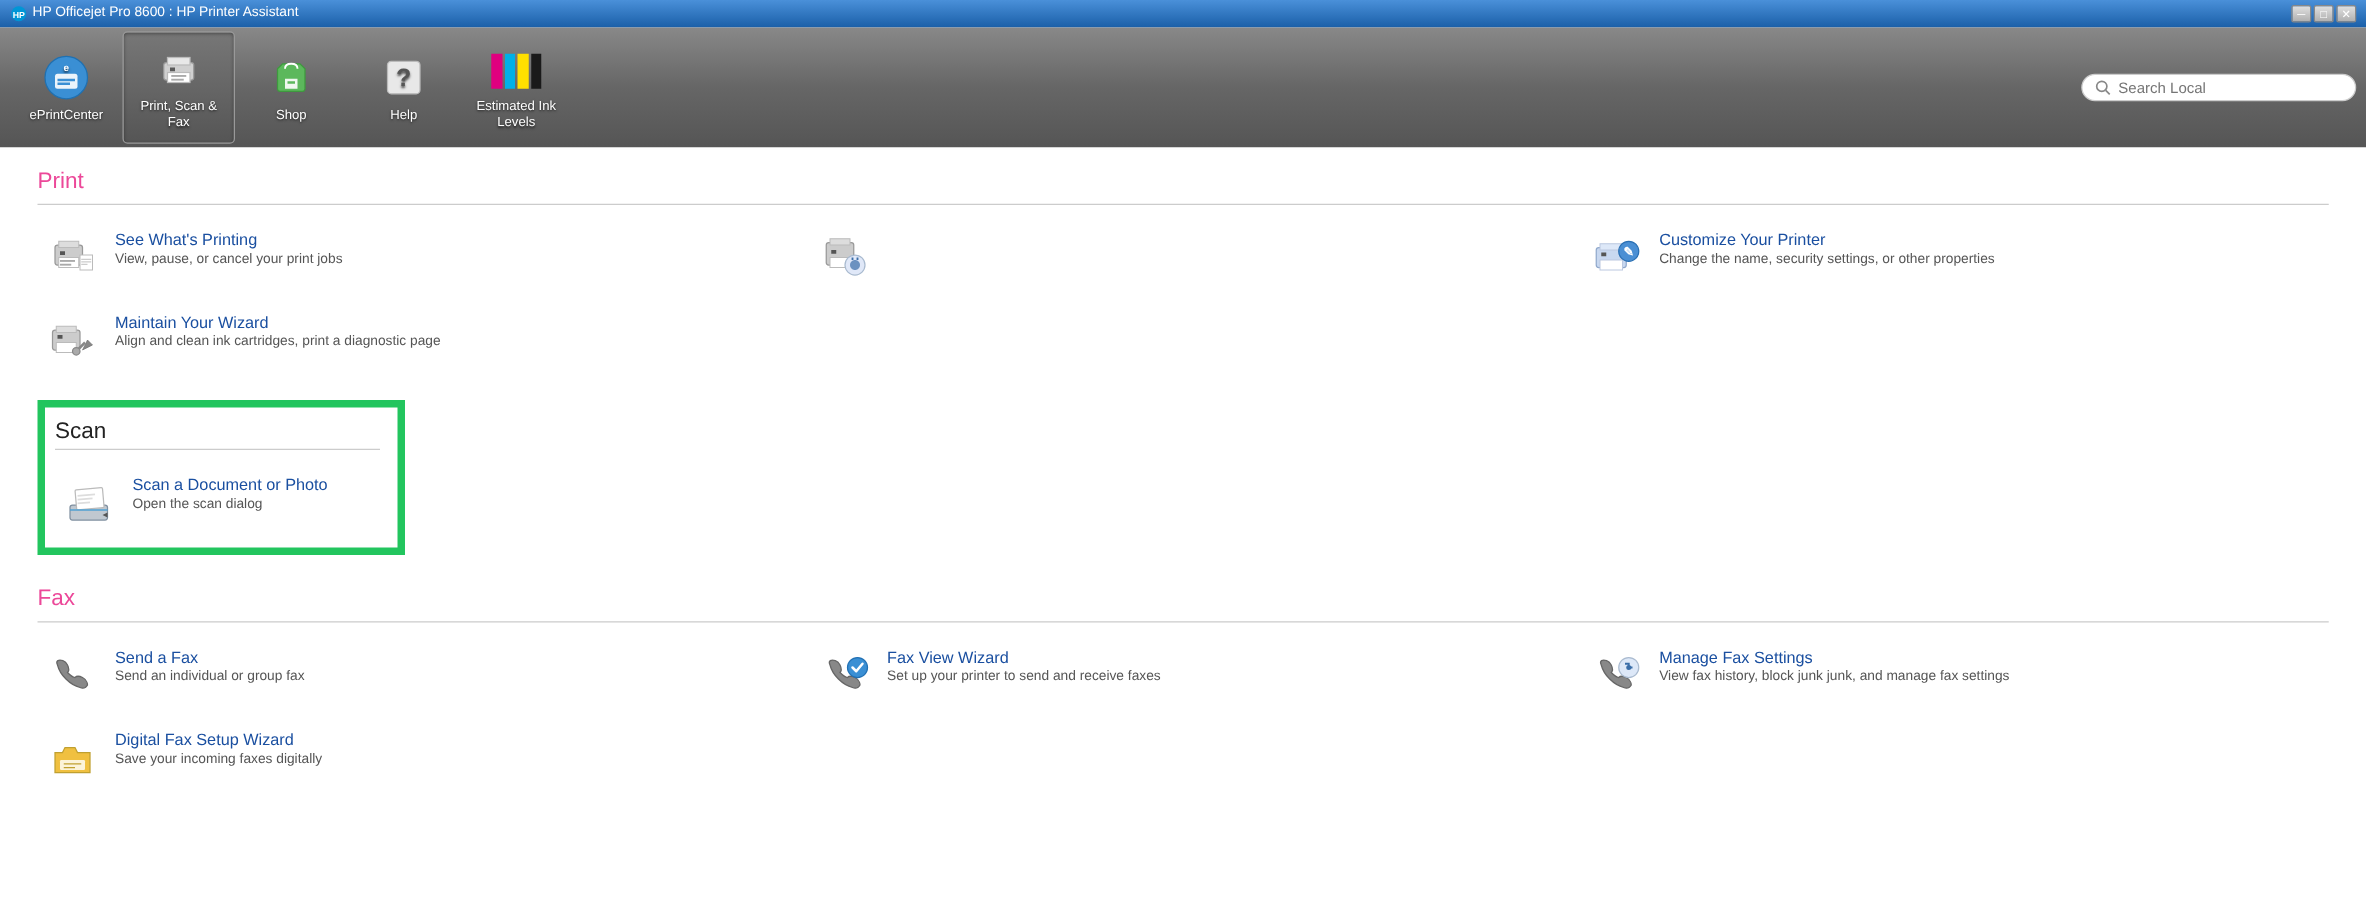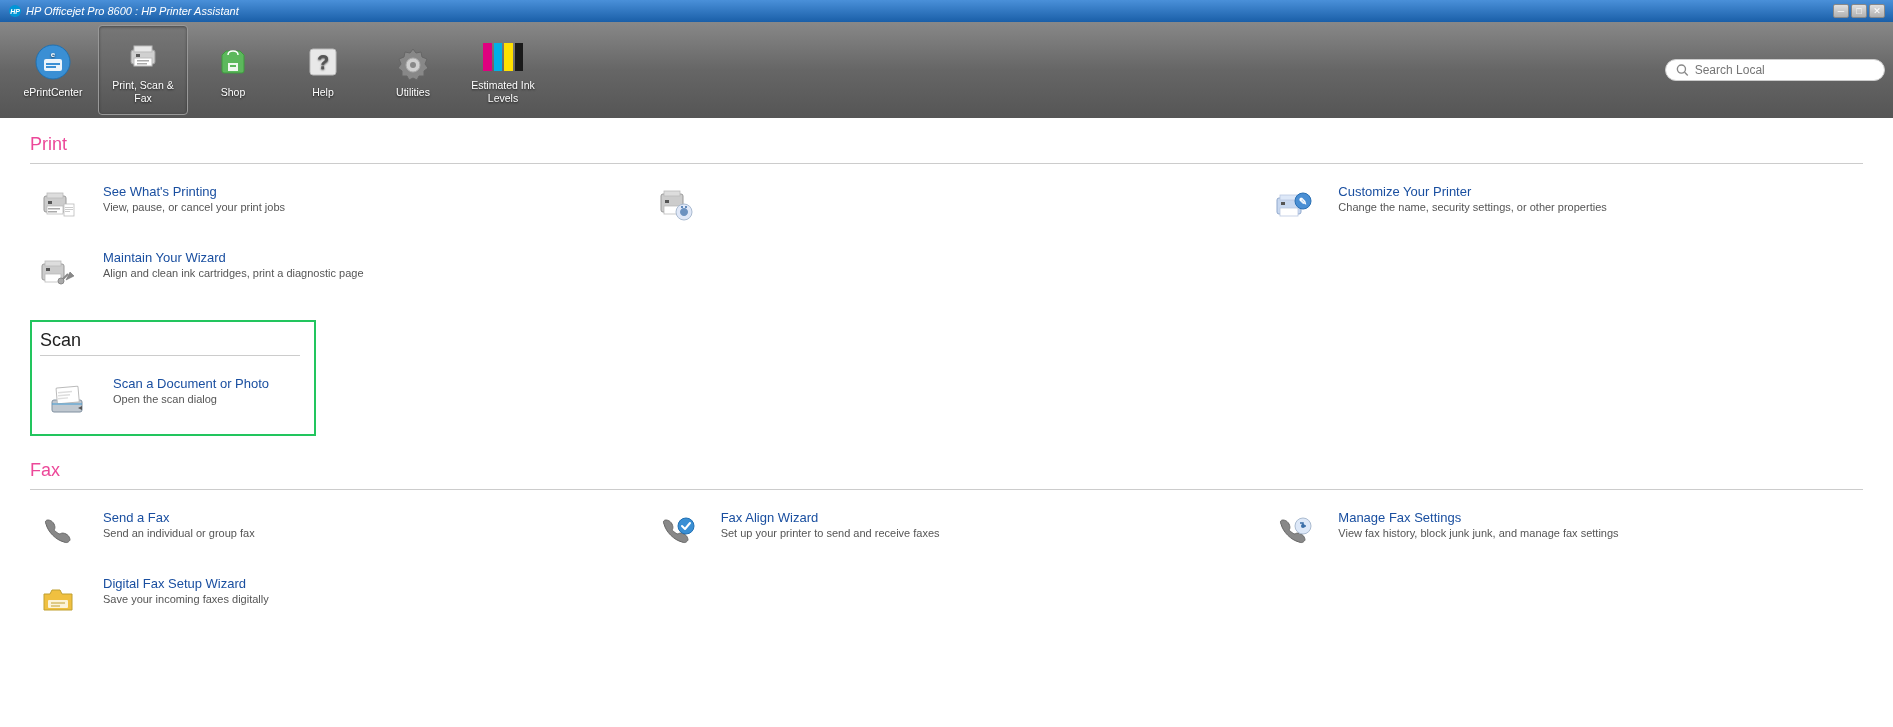--- a/index.html
+++ b/index.html
@@ -9,21 +9,21 @@
     .title-bar {
       background: linear-gradient(to bottom, #4a90d9, #1a5fa8);
       height: 22px;
       display: flex;
       align-items: center;
       padding: 0 8px;
       color: white;
       font-size: 11px;
       justify-content: space-between;
     }
-    .title-bar-left { display: flex; align-items: center; gap: 4px; font-style: italic; }
+    .title-bar-left { display: flex; gap: 4px; }
     .title-bar-controls { display: flex; gap: 2px; }
     .title-btn {
       width: 16px; height: 14px;
       background: linear-gradient(to bottom, #e0e0e0, #b0b0b0);
       border: 1px solid #888;
       border-radius: 2px;
       font-size: 9px;
       display: flex; align-items: center; justify-content: center;
       cursor: pointer;
     }
@@ -122,27 +122,27 @@
       align-items: flex-start;
       gap: 12px;
       cursor: pointer;
       padding: 6px;
     }
     .action-icon {
       width: 44px; height: 44px;
       display: flex; align-items: center; justify-content: center;
       flex-shrink: 0;
     }
-    .action-text { display: flex; flex-direction: column; margin-left: 11px; }
+    .action-text { display: flex; flex-direction: column; }
     .action-title { font-size: 13px; color: #1a4fa0; font-weight: normal; margin-bottom: 2px; }
     .action-desc { font-size: 11px; color: #555; }
 
     
     .scan-section-box {
-      border: 2px solid #22c55e;
+      border: 6px solid #22c55e;
       display: inline-block;
       padding: 8px 14px 8px 8px;
       margin-bottom: 4px;
     }
     .scan-section-inner {
       display: flex;
       flex-direction: column;
     }
     .scan-heading-box {
       font-size: 18px;
@@ -215,30 +215,20 @@
   <div class="toolbar-btn">
     <div class="icon-area">
       <svg width="38" height="38" viewBox="0 0 38 38">
         <rect x="6" y="6" width="26" height="26" rx="3" fill="#e8e8e8" stroke="#bbb" stroke-width="1"></rect>
         <text x="19" y="26" text-anchor="middle" fill="#555" font-size="20" font-weight="bold">?</text>
       </svg>
     </div>
     <span class="btn-label">Help</span>
   </div>
 
-  <div class="toolbar-btn">
-    <div class="icon-area">
-      <svg width="38" height="38" viewBox="0 0 38 38">
-        <path d="M19 6 L22 10 L27 9 L28 14 L33 16 L31 21 L34 25 L30 28 L30 33 L25 33 L23 37 L19 35 L15 37 L13 33 L8 33 L8 28 L4 25 L7 21 L5 16 L10 14 L11 9 L16 10 Z" fill="#888" stroke="#666" stroke-width="1"></path>
-        <circle cx="19" cy="22" r="7" fill="#d0d0d0" stroke="#aaa" stroke-width="1"></circle>
-        <circle cx="19" cy="22" r="3" fill="#888"></circle>
-      </svg>
-    </div>
-    <span class="btn-label">Utilities</span>
-  </div>
 
   <div class="toolbar-btn">
     <div class="icon-area">
       <div class="ink-bars">
         <div class="ink-bar-m"></div>
         <div class="ink-bar-c"></div>
         <div class="ink-bar-y"></div>
         <div class="ink-bar-k"></div>
       </div>
     </div>
@@ -387,21 +377,21 @@
 
       <div class="action-item">
         <div class="action-icon">
           <svg width="40" height="40" viewBox="0 0 40 40">
             <path d="M10 8 C10 8 14 8 16 12 C18 16 16 18 16 18 C16 18 20 22 22 22 C22 22 24 20 28 22 C32 24 32 28 32 28 C32 28 30 32 26 30 C18 28 10 20 8 12 C6 8 10 8 10 8Z" fill="#888" stroke="#666" stroke-width="1"></path>
             <circle cx="30" cy="14" r="8" fill="#3a8fd4" stroke="#2070b4" stroke-width="1"></circle>
             <path d="M26 14 L29 17 L34 11" stroke="white" stroke-width="2" fill="none" stroke-linecap="round" stroke-linejoin="round"></path>
           </svg>
         </div>
         <div class="action-text">
-          <span class="action-title">Fax Align Wizard</span>
+          <span class="action-title">Fax View Wizard</span>
           <span class="action-desc">Set up your printer to send and receive faxes</span>
         </div>
       </div>
 
       <div class="action-item">
         <div class="action-icon">
           <svg width="40" height="40" viewBox="0 0 40 40">
             <path d="M10 8 C10 8 14 8 16 12 C18 16 16 18 16 18 C16 18 20 22 22 22 C22 22 24 20 28 22 C32 24 32 28 32 28 C32 28 30 32 26 30 C18 28 10 20 8 12 C6 8 10 8 10 8Z" fill="#888" stroke="#666" stroke-width="1"></path>
             <circle cx="30" cy="14" r="8" fill="#dde8f8" stroke="#aabbd0" stroke-width="1"></circle>
             <path d="M27 11 L30 11 L30 14 L33 14" stroke="#3a6ea8" stroke-width="1.5" fill="none"></path>

